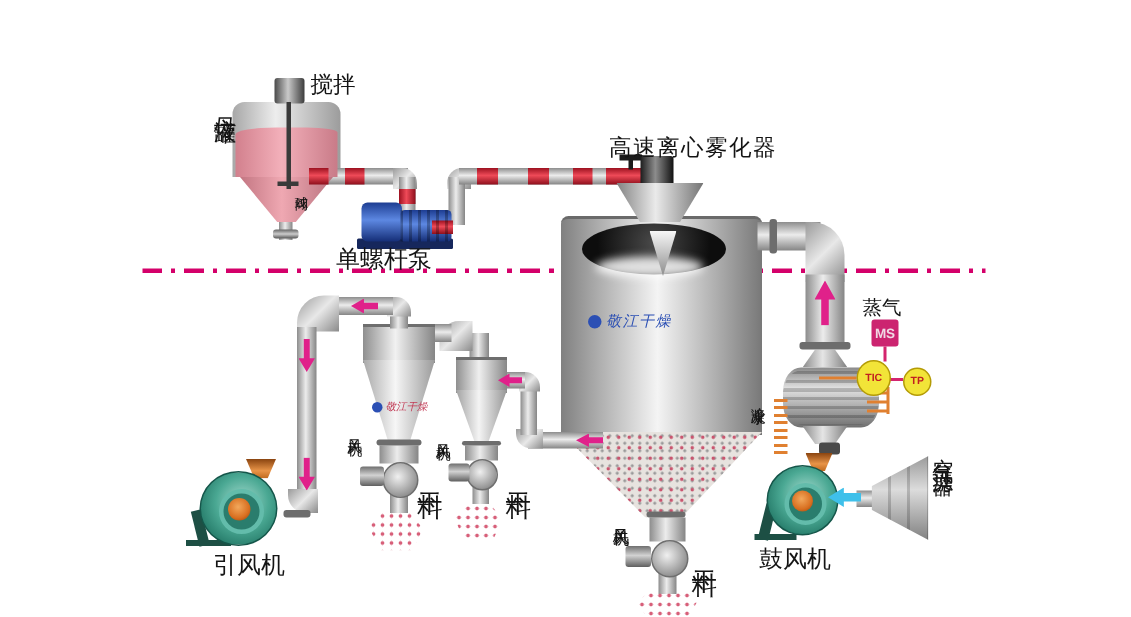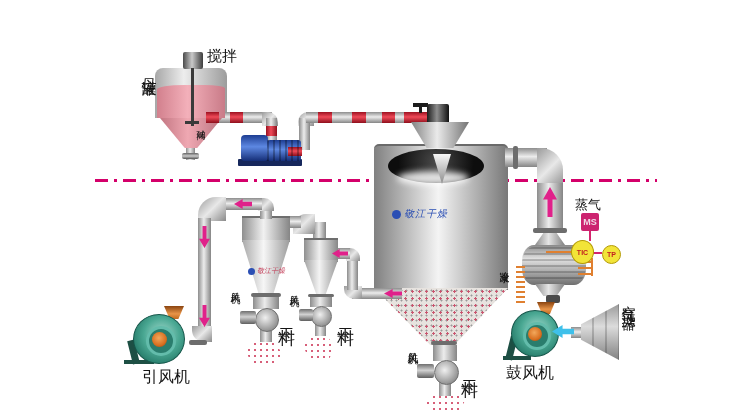--- a/index.html
+++ b/index.html
@@ -66,32 +66,34 @@
   <div class="pipe-v" style="left:266px;top:118px;width:11px;height:28px;"></div>
   <div class="pipe-red-v" style="left:266px;top:126px;width:11px;height:10px;"></div>
 
   <div class="abs" style="left:238px;top:159px;width:64px;height:7px;background:#16275c;z-index:2;border-radius:1px;"></div>
   <div class="abs" style="left:241px;top:135px;width:27px;height:26px;border-radius:4px;
               background:linear-gradient(180deg,#1d3d92,#5d88e2 45%,#152e77);z-index:3;"></div>
   <div class="abs" style="left:267px;top:140px;width:34px;height:21px;border-radius:3px;z-index:3;
               background:linear-gradient(180deg,#1d3d92,#5d88e2 45%,#152e77);"></div>
   <div class="abs" style="left:267px;top:140px;width:34px;height:21px;z-index:4;
               background:repeating-linear-gradient(90deg,rgba(0,0,0,.28) 0 2px,transparent 2px 6px);"></div>
+  <div class="lbl" style="left:224px;top:163px;font-size:16px;">单螺杆泵</div>
 
   <div class="pipe-red" style="left:288px;top:147px;width:14px;height:9px;"></div>
   <div class="elbow" style="left:298px;top:112px;width:16px;height:14px;border-top-left-radius:10px;"></div>
   <div class="pipe-v" style="left:299px;top:118px;width:11px;height:32px;"></div>
   <div class="pipe-h" style="left:306px;top:112px;width:126px;height:11px;"></div>
   <div class="pipe-red" style="left:318px;top:112px;width:14px;height:11px;"></div>
   <div class="pipe-red" style="left:352px;top:112px;width:14px;height:11px;"></div>
   <div class="pipe-red" style="left:382px;top:112px;width:13px;height:11px;"></div>
   <div class="pipe-red" style="left:404px;top:112px;width:28px;height:11px;"></div>
   <div class="abs" style="left:413px;top:103px;width:15px;height:4px;background:#1c1c1c;z-index:4;"></div>
   <div class="abs" style="left:419px;top:106px;width:3px;height:7px;background:#1c1c1c;z-index:4;"></div>
 
+  <div class="lbl" style="left:406px;top:89px;font-size:15px;letter-spacing:1px;">高速离心雾化器</div>
   <div class="abs" style="left:427px;top:104px;width:22px;height:20px;border-radius:2px;z-index:4;
               background:linear-gradient(90deg,#1d1d1d,#8d8d8d 45%,#111);"></div>
   <div class="abs" style="left:411px;top:122px;width:58px;height:26px;z-index:4;
               clip-path:polygon(0 0,100% 0,73% 100%,27% 100%);
               background:linear-gradient(90deg,#828282,#eaeaea 45%,#747474);"></div>
 
   <div class="abs" style="left:374px;top:144px;width:134px;height:144px;border-radius:5px 5px 0 0;z-index:2;
               background:linear-gradient(90deg,#808080,#f4f4f4 48%,#787878);border-top:2px solid #6a6a6a;"></div>
   <div class="abs" style="left:388px;top:149px;width:96px;height:34px;border-radius:50%;z-index:3;
               background:radial-gradient(circle at 50% 38%,#4a4a4a,#0d0d0d 72%);"></div>

